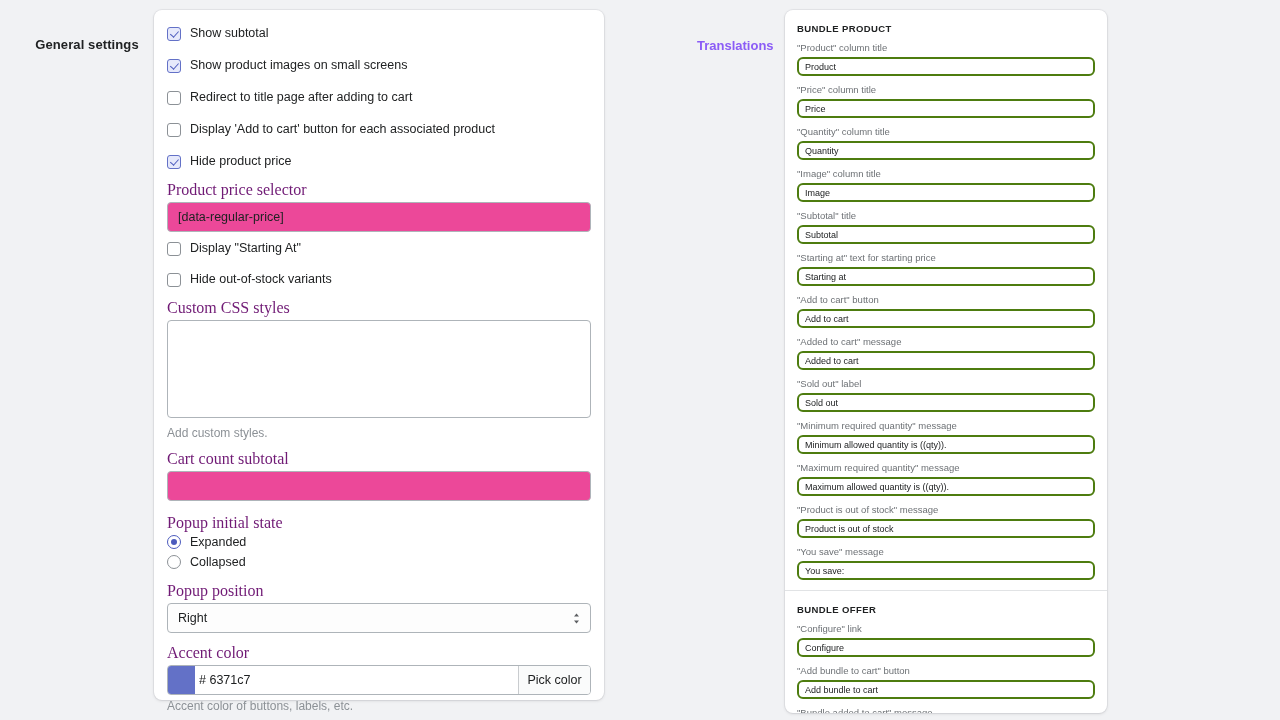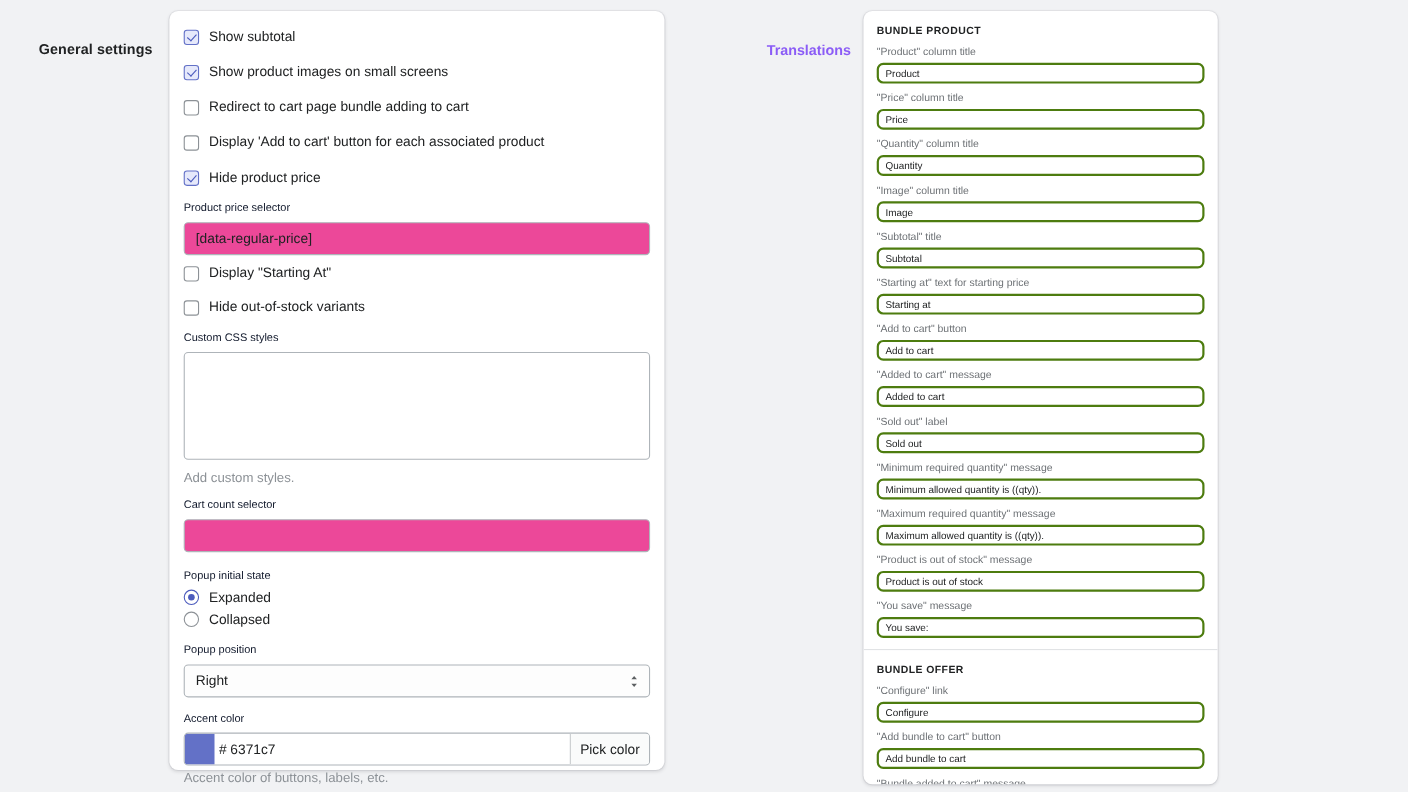--- a/index.html
+++ b/index.html
@@ -71,24 +71,25 @@
   }
   .cb-label {
     font-size: 12.5px;
     color: #202223;
     line-height: 15px;
   }
 
   
   .field { margin-bottom: 0; }
   .flabel {
-    font-size: 10px;
-    color: #0f172a;
+    font-size: 16px;
+    color: #701a75;
     margin-bottom: 4px;
     line-height: 16px;
+    font-family: Liberation Serif, serif;
   }
   .finput {
     width: 100%;
     height: 30px;
     border: 1px solid #aeb4b9;
     border-radius: 4px;
     background: #ec4899;
     font-size: 12.5px;
     color: #202223;
     padding: 0 10px;
@@ -255,21 +256,21 @@
       <div class="cb-row">
         <div class="cbx checked"></div>
         <div class="cb-label">Show subtotal</div>
       </div>
       <div class="cb-row">
         <div class="cbx checked"></div>
         <div class="cb-label">Show product images on small screens</div>
       </div>
       <div class="cb-row">
         <div class="cbx"></div>
-        <div class="cb-label">Redirect to cart page bundle adding to cart</div>
+        <div class="cb-label">Redirect to title page after adding to cart</div>
       </div>
       <div class="cb-row">
         <div class="cbx"></div>
         <div class="cb-label">Display 'Add to cart' button for each associated product</div>
       </div>
       <div class="cb-row" style="margin-bottom:13px">
         <div class="cbx checked"></div>
         <div class="cb-label">Hide product price</div>
       </div>
     </div>
@@ -292,21 +293,21 @@
 
     <div class="field">
       <div class="flabel">Custom CSS styles</div>
       <textarea class="ftextarea" placeholder="" style=""></textarea>
       <div class="fhelp">Add custom styles.</div>
     </div>
 
     <div style="height:10px"></div>
 
     <div class="field">
-      <div class="flabel">Cart count selector</div>
+      <div class="flabel">Cart count subtotal</div>
       <div class="finput"></div>
     </div>
 
     <div style="height:14px"></div>
 
     <div class="field">
       <div class="flabel">Popup initial state</div>
       <div class="rd-row">
         <div class="rdo sel"></div>
         <div class="rd-label">Expanded</div>

